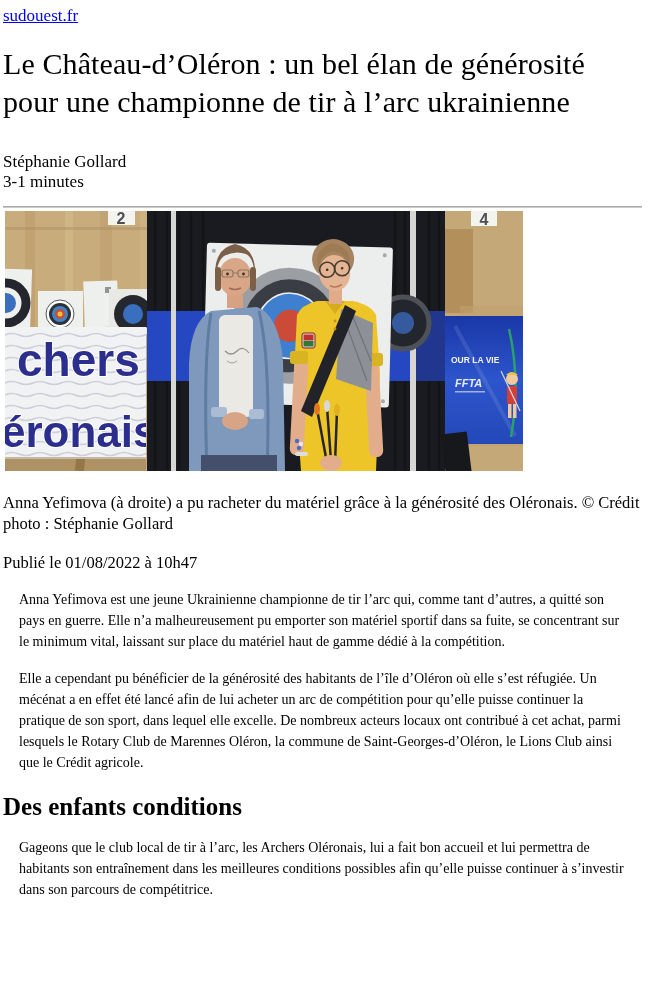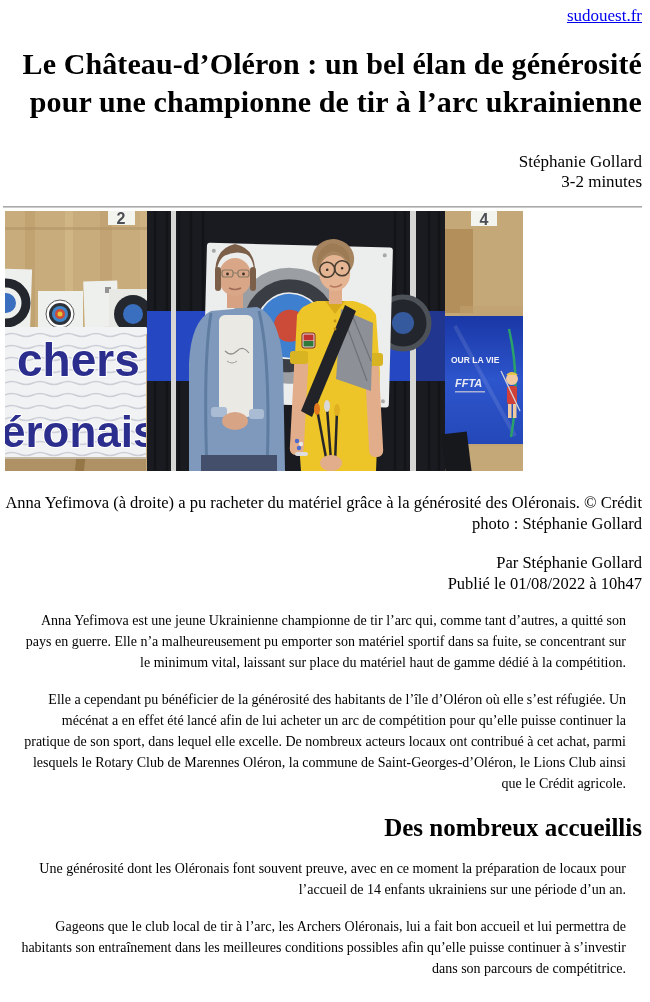--- a/index.html
+++ b/index.html
@@ -1,33 +1,33 @@
 <!DOCTYPE html>
 <html><head>
 <meta charset="utf-8">
 <style>
   html, body { margin: 0; padding: 0; background: #ffffff; }
   body {
     width: 650px; height: 1002px; overflow: hidden;
     font-family: "Liberation Serif", "DejaVu Serif", serif;
     color: #000000;
   }
-  .page { padding: 4px 8px 0 3px; text-align: right; }
+  .page { padding: 4px 8px 0 3px; }
 
   .site-link {
     display: inline-block;
     font-size: 17px;
     color: #0000ee;
     text-decoration: underline;
     margin: 2px 0 0 0;
   }
   h1.article-title {
     font-size: 30px;
     line-height: 38px;
-    font-weight: bold;
+    font-weight: normal;
     letter-spacing: 0.1px;
     margin: 19px 0 0 0;
   }
   .byline {
     margin-top: 31px;
     font-size: 17px;
     line-height: 20px;
   }
   hr.divider {
     border: none;
@@ -72,21 +72,21 @@
 <body>
 
 <div class="page">
 
   <a href="#" class="site-link">sudouest.fr</a>
 
   <h1 class="article-title">Le Château-d’Oléron : un bel élan de générosité pour une championne de tir à l’arc ukrainienne</h1>
 
   <div class="byline">
     <div>Stéphanie Gollard</div>
-    <div>3-2 minutes</div>
+    <div>3-1 minutes</div>
   </div>
 
   <hr class="divider">
 
   <figure>
     <svg width="518" height="260" viewBox="0 0 518 260" xmlns="http://www.w3.org/2000/svg">
       <defs>
         <linearGradient id="fftaGrad" x1="0" y1="0" x2="0" y2="1">
           <stop offset="0" stop-color="#1a37a6"></stop>
           <stop offset="0.5" stop-color="#2d55cc"></stop>
@@ -291,25 +291,23 @@
             <rect x="290" y="241" width="13" height="4" rx="2" fill="#dddddd"></rect>
           </g>
         </g>
 
       </g>
     </svg>
     <figcaption>Anna Yefimova (à droite) a pu racheter du matériel grâce à la générosité des Oléronais. © Crédit photo : Stéphanie Gollard</figcaption>
   </figure>
 
   <div class="meta">
-    <div>Par Stéphanie Gollard</div>
     <div>Publié le 01/08/2022 à 10h47</div>
   </div>
 
   <p class="body-par">Anna Yefimova est une jeune Ukrainienne championne de tir l’arc qui, comme tant d’autres, a quitté son pays en guerre. Elle n’a malheureusement pu emporter son matériel sportif dans sa fuite, se concentrant sur le minimum vital, laissant sur place du matériel haut de gamme dédié à la compétition.</p>
   <p class="body-par">Elle a cependant pu bénéficier de la générosité des habitants de l’île d’Oléron où elle s’est réfugiée. Un mécénat a en effet été lancé afin de lui acheter un arc de compétition pour qu’elle puisse continuer la pratique de son sport, dans lequel elle excelle. De nombreux acteurs locaux ont contribué à cet achat, parmi lesquels le Rotary Club de Marennes Oléron, la commune de Saint-Georges-d’Oléron, le Lions Club ainsi que le Crédit agricole.</p>
 
-  <h2 class="subheading">Des nombreux accueillis</h2>
-
-  <p class="body-par">Une générosité dont les Oléronais font souvent preuve, avec en ce moment la préparation de locaux pour l’accueil de 14 enfants ukrainiens sur une période d’un an.</p>
+  <h2 class="subheading">Des enfants conditions</h2>
+
   <p class="body-par">Gageons que le club local de tir à l’arc, les Archers Oléronais, lui a fait bon accueil et lui permettra de habitants son entraînement dans les meilleures conditions possibles afin qu’elle puisse continuer à s’investir dans son parcours de compétitrice.</p>
 
 </div>
 
 </body></html>

